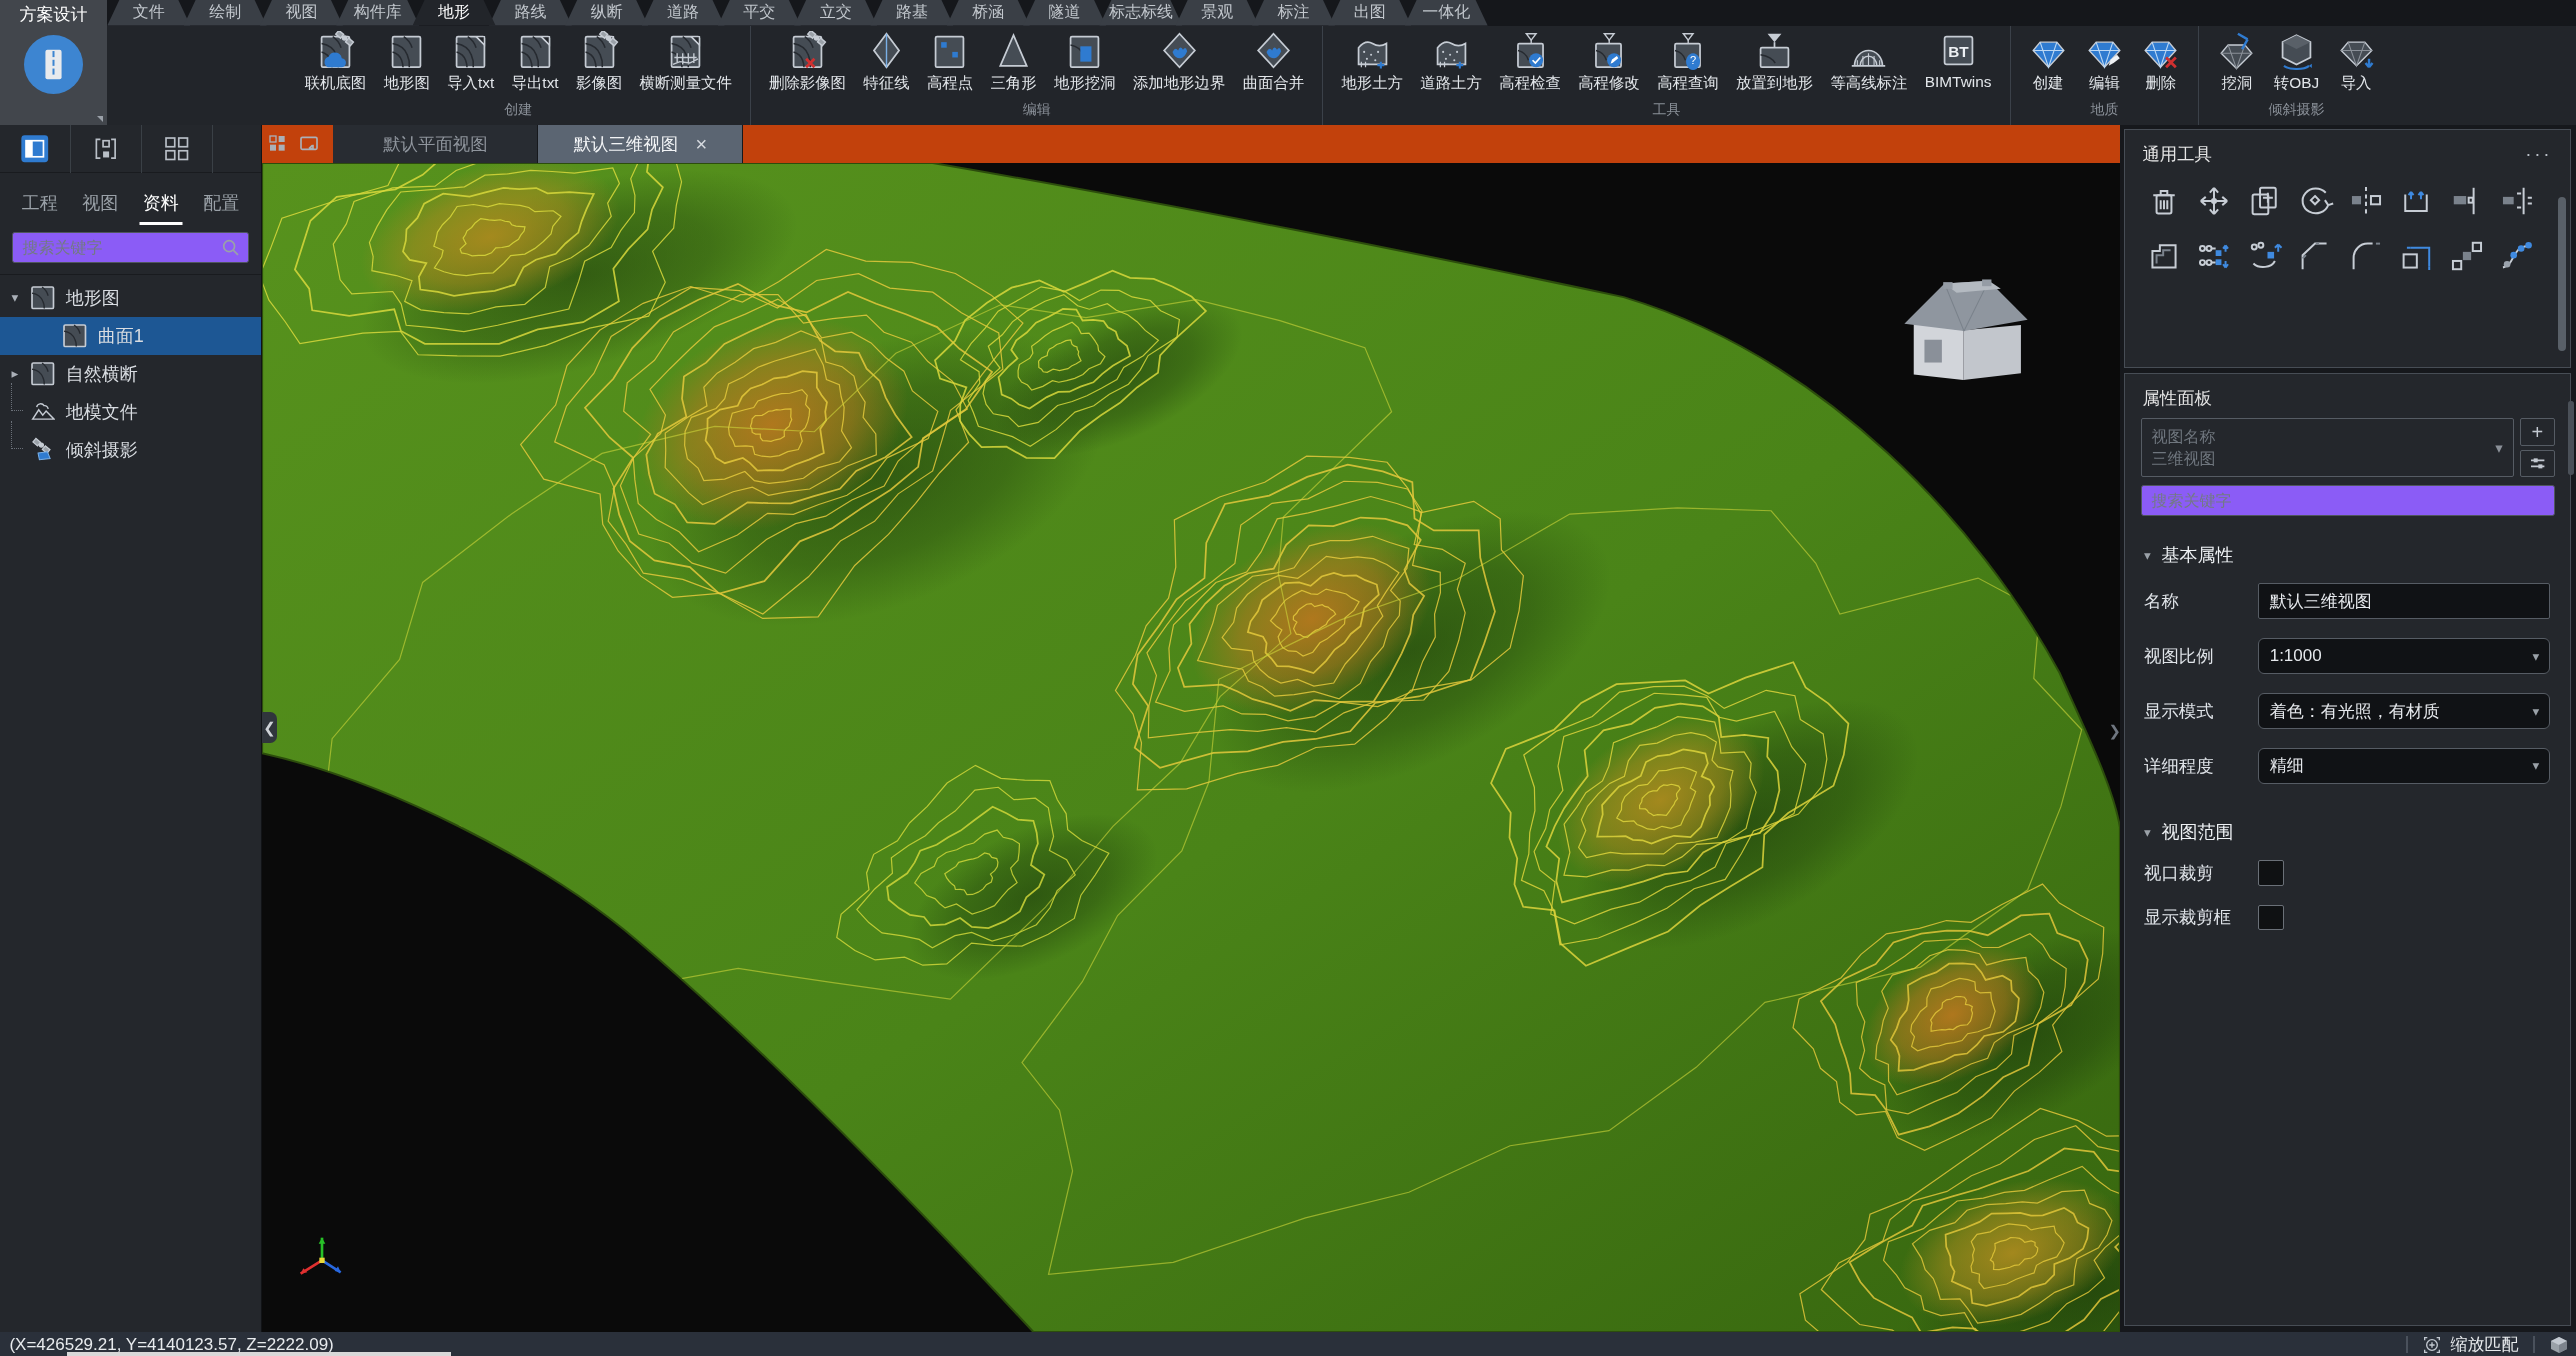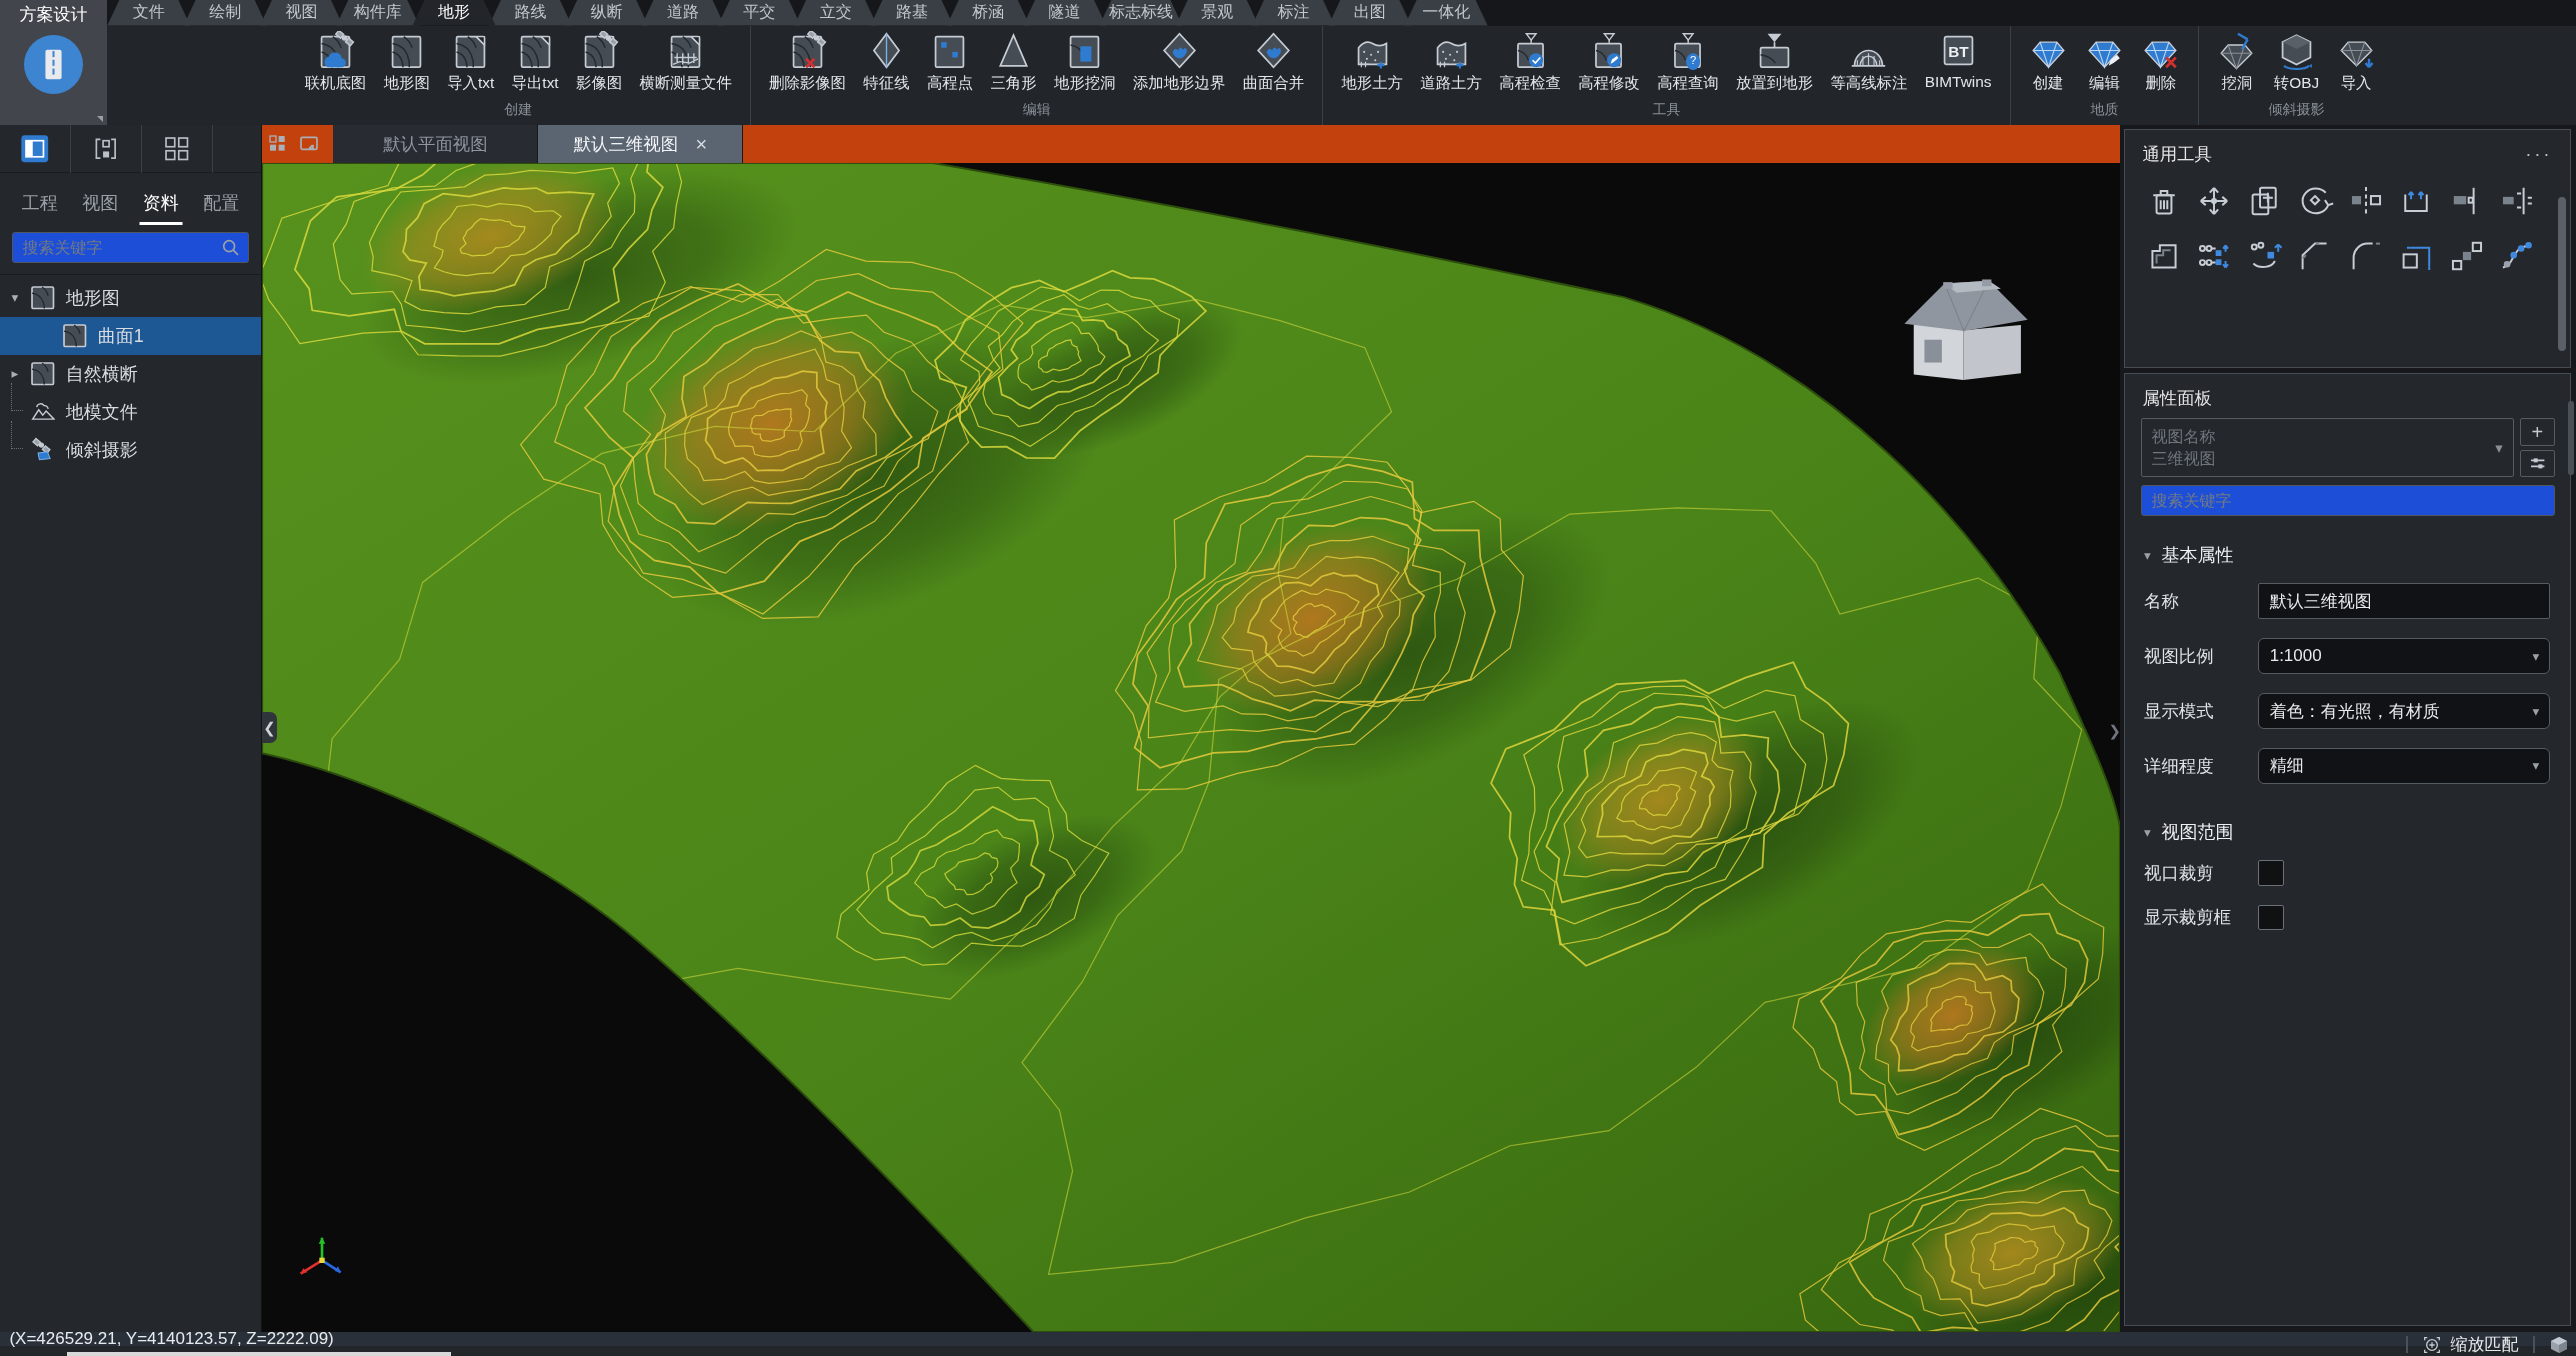--- a/index.html
+++ b/index.html
@@ -41,21 +41,21 @@
   .layout-btn { width:71px; height:48px; display:flex; align-items:center; justify-content:center;
                 border-right:1.3px solid #3a4046; cursor:pointer; }
   .layout-btn .lic { width:29.5px; height:29.5px; display:block; }
   .layout-btn.active .lbg { fill:#2f7bd0; }
   #side-tabs { height:59px; display:flex; align-items:center; justify-content:space-around; padding:0 9.4px; }
   .side-tab { position:relative; font-size:18px; color:#9aa1a8; padding:12px 2.7px; cursor:pointer; }
   .side-tab.active { color:#ffffff; }
   .side-tab.active::after { content:""; position:absolute; left:50%; transform:translateX(-50%);
               bottom:1.3px; width:43px; height:3.4px; background:#ffffff; }
   #side-search-wrap { padding:0 12px 10.7px; border-bottom:1.3px solid #191b1f; }
-  .search-box { position:relative; height:31px; background:#1d4ed8; border:1.3px solid #50565e; border-radius:2.7px; }
+  .search-box { position:relative; height:31px; background:#8b5cf6; border:1.3px solid #50565e; border-radius:2.7px; }
   .search-box input { width:100%; height:100%; background:transparent; border:none; outline:none;
               color:#d8dce1; font-size:16px; padding:0 36px 0 9.4px; font-family:inherit; }
   .search-box input::placeholder { color:#737a83; }
   .search-glyph { position:absolute; right:8px; top:4.7px; width:19px; height:19px; }
   #tree { padding-top:4px; }
   .tree-row { position:relative; height:38px; display:flex; align-items:center; cursor:pointer; color:#d8dce1; }
   .tree-row.selected { background:#1d5794; }
   .tree-exp { width:29.5px; text-align:center; color:#aab0b8; font-size:13.4px; flex:none; }
   .tree-dot { position:absolute; left:10.7px; top:-9.4px; width:12px; height:28px;
               border-left:1.3px dotted #6a7078; border-bottom:1.3px dotted #6a7078; }
@@ -112,21 +112,21 @@
   .prop-label { width:114px; flex:none; color:#dfe3e8; font-size:17.4px; }
   .prop-ctrl { flex:1; position:relative; height:36px; background:#101215; border:1.3px solid #565c64;
           border-radius:2px; display:flex; align-items:center; padding:0 10.7px; color:#e6e9ed; font-size:17px; cursor:text; }
   .prop-ctrl.select { cursor:pointer;border-radius:6px; }
   .prop-ctrl.select::after { content:"▾"; position:absolute; right:9.4px; color:#9aa1a8; font-size:13.4px; }
   .prop-ctrl.checkbox { flex:none; width:25.5px; height:25.5px; border:1.3px solid #6a7078; background:#0f1113;
           padding:0; cursor:pointer; }
   #props-scroll { position:absolute; right:-4px; top:27px; width:5.4px; height:74px; background:#4a5058; border-radius:2.7px; }
 
   
-  #status-bar { position:absolute; left:0; top:1332px; width:2576px; height:14px; background:#2a303a;
+  #status-bar { position:absolute; left:0; top:1332px; width:2576px; height:25px; background:#2a303a;
           display:flex; align-items:center; color:#e8ebee; font-size:17px; }
   #status-coords { margin-left:9.4px; }
   #status-right { position:absolute; right:6.7px; top:0; height:25px; display:flex; align-items:center; gap:14.8px; }
   .sb-div { width:1.3px; height:17.4px; background:#4a515c; }
   #zoom-fit { display:flex; align-items:center; gap:8px; cursor:pointer; }
   #zoom-fit svg { width:20px; height:20px; }
   #cube-btn svg { width:20px; height:20px; display:block; }
   #progress-strip { position:absolute; left:67px; top:1352px; width:384px; height:4.7px; background:#d8d8d8; z-index:9; }
 </style>
 </head>

